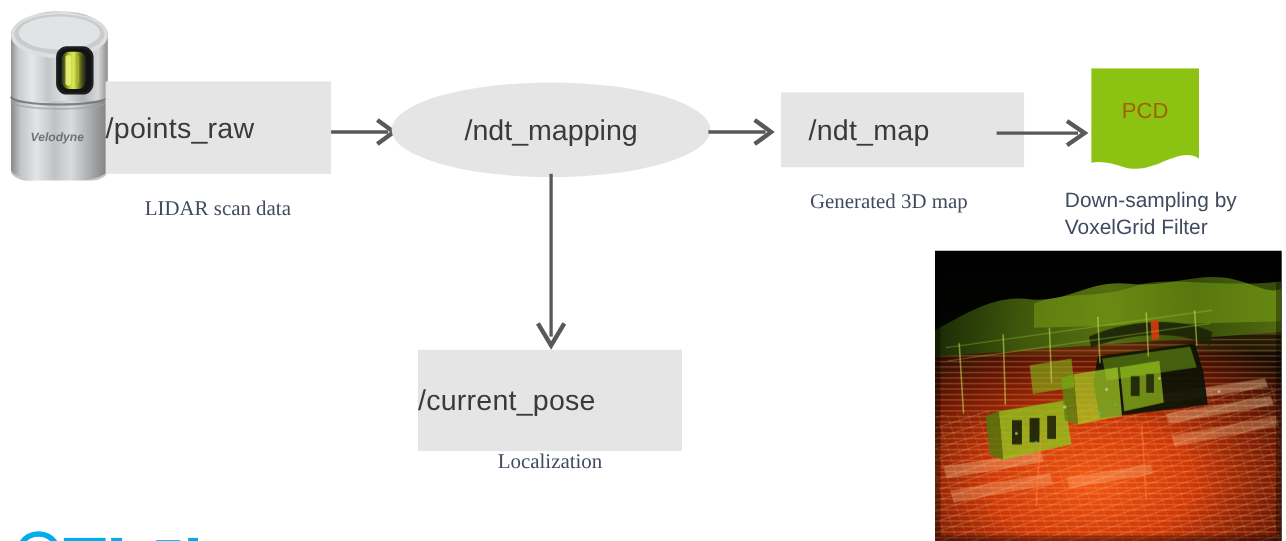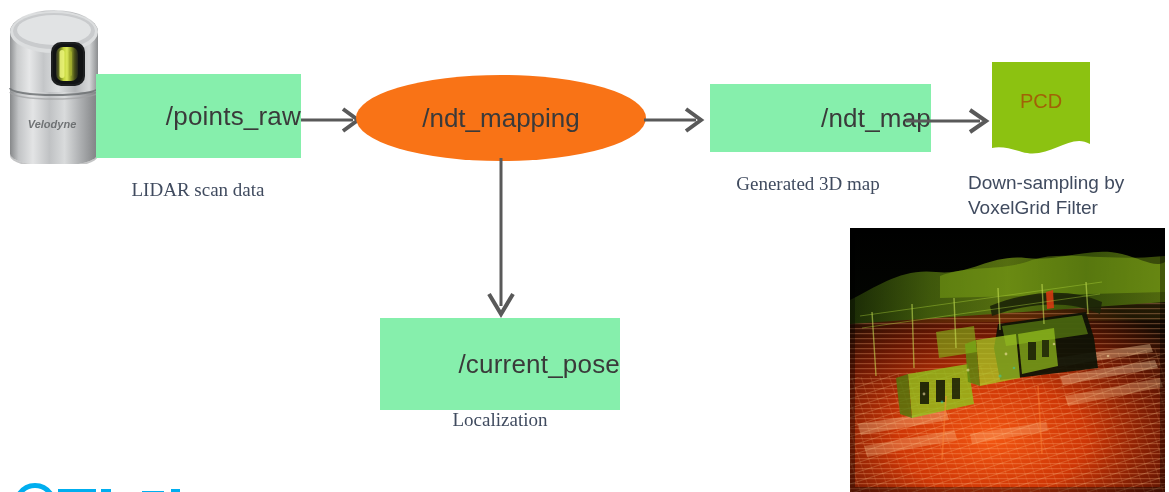--- a/index.html
+++ b/index.html
@@ -16,33 +16,33 @@
     height: 492px;
     background: #ffffff;
     overflow: hidden;
   }
 
   
   .node-box {
     position: absolute;
     display: flex;
     align-items: center;
-    justify-content: flex-end;
-    background: #86efac;
+    justify-content: flex-start;
+    background: #e5e5e5;
     color: #3A3A3A;
     font-size: 26px;
     letter-spacing: .2px;
     white-space: nowrap;
   }
   .node-ellipse {
     position: absolute;
     display: flex;
     align-items: center;
     justify-content: center;
-    background: #f97316;
+    background: #e5e5e5;
     border-radius: 50%;
     color: #3A3A3A;
     font-size: 26px;
     white-space: nowrap;
   }
 
   
   .caption {
     position: absolute;
     color: #404B5F;

